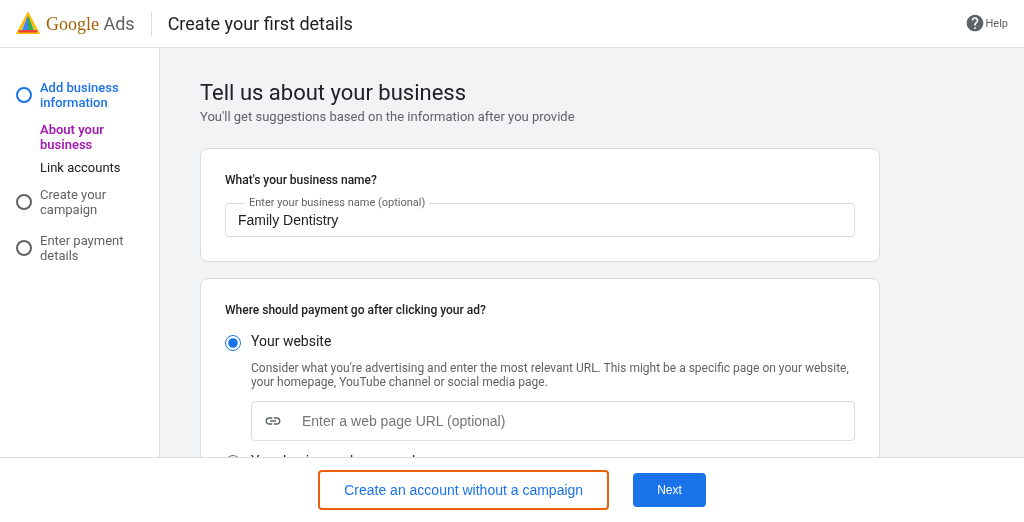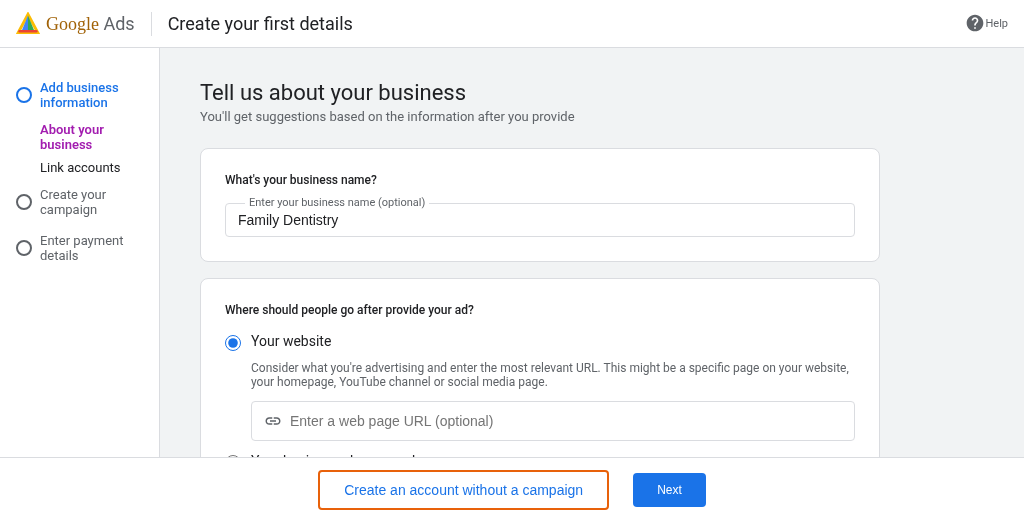--- a/index.html
+++ b/index.html
@@ -184,21 +184,21 @@
       margin-top: 12px;
     }
 
     
     .url-input-wrapper {
       border: 1px solid #dadce0;
       border-radius: 4px;
       padding: 10px 12px;
       display: flex;
       align-items: center;
-      gap: 8px;
+      gap: 20px;
       margin-top: 12px;
       margin-left: 26px;
     }
     .url-input-wrapper svg { flex-shrink: 0; }
     .url-input-wrapper input {
       border: none;
       outline: none;
       font-size: 14px;
       color: #5f6368;
       width: 100%;
@@ -306,21 +306,21 @@
 
     <div class="card">
       <div class="card-question">What's your business name?</div>
       <div class="input-wrapper">
         <label>Enter your business name (optional)</label>
         <input type="text" value="Family Dentistry" style="">
       </div>
     </div>
 
     <div class="card">
-      <div class="card-question">Where should people go after provide your ad?</div>
+      <div class="card-question">Where should payment go after clicking your ad?</div>
       <div class="radio-group">
 
         <div>
           <label class="radio-item">
             <input type="radio" name="destination" checked="" style="">
             <div>
               <div class="radio-label">Your website</div>
               <div class="radio-desc">Consider what you're advertising and enter the most relevant URL. This might be a specific page on your website, your homepage, YouTube channel or social media page.</div>
             </div>
           </label>

